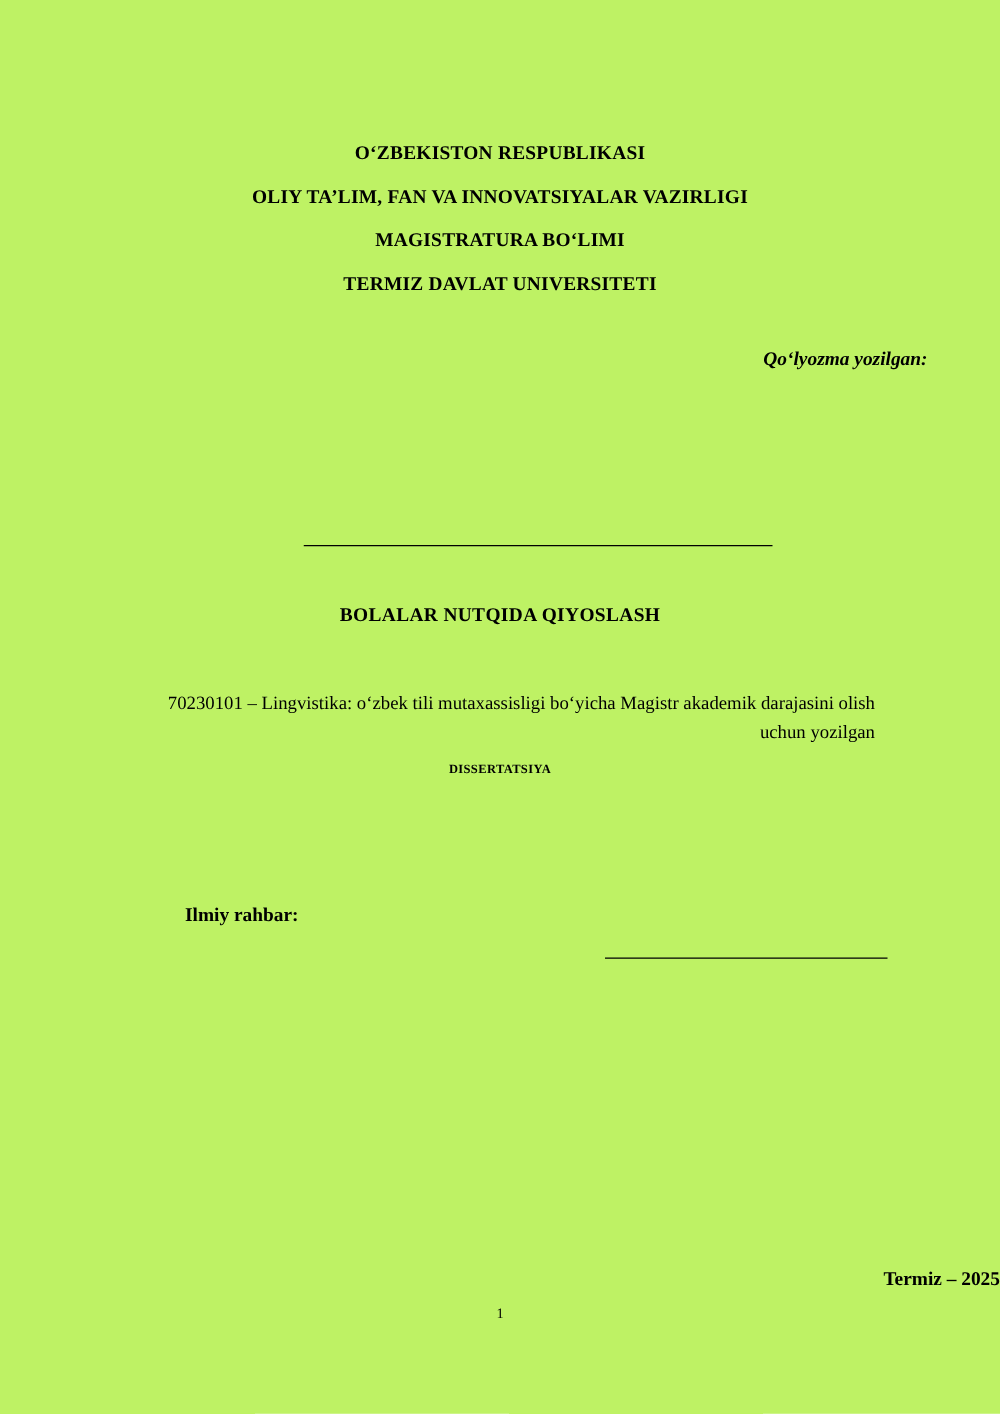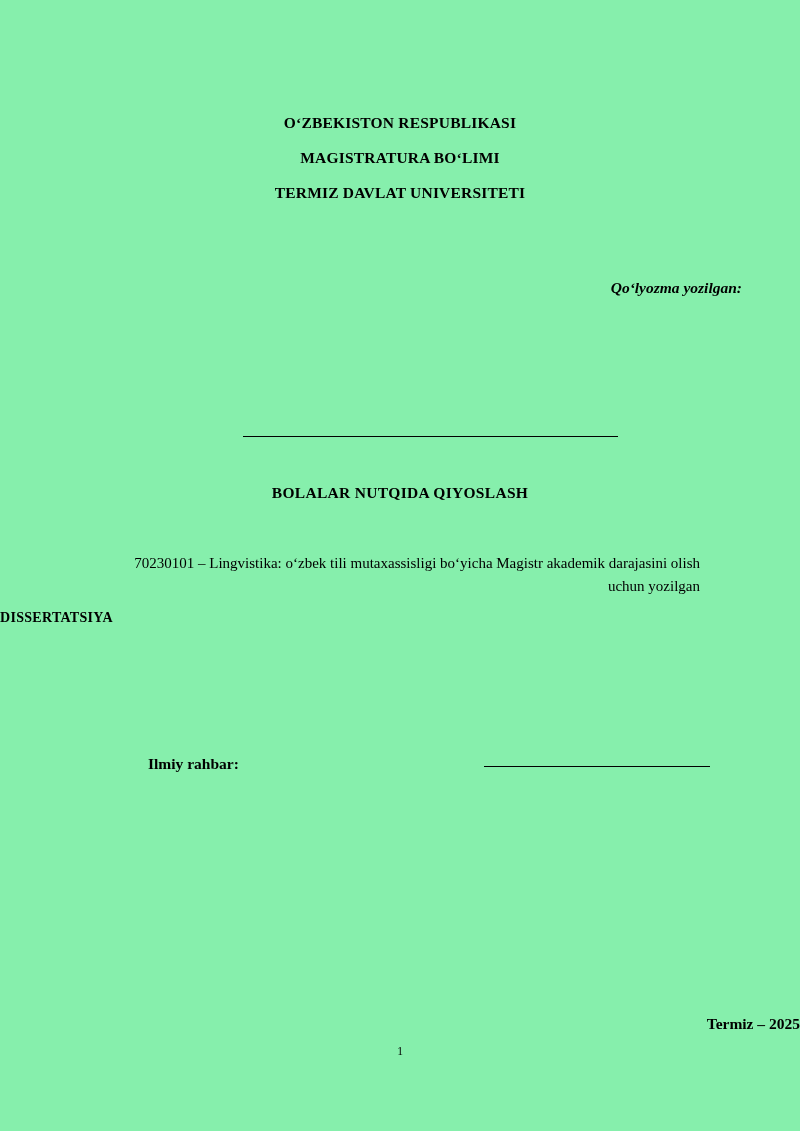--- a/index.html
+++ b/index.html
@@ -12,21 +12,21 @@
     height: 1131px;
     font-family: "Liberation Serif", serif;
     color: #000000;
     position: relative;
     overflow: hidden;
   }
   .page {
     position: relative;
     width: 800px;
     height: 1131px;
-    background: #86efac;
+    background: #bef264;
   }
   .content {
     position: absolute;
     left: 0;
     top: 0;
     width: 800px;
     height: 1131px;
   }
   .header-block {
     position: absolute;
@@ -76,28 +76,29 @@
     width: 600px;
     text-align: right;
     font-size: 15px;
     line-height: 23px;
   }
   .dissertation {
     position: absolute;
     left: 0;
     top: 610px;
     width: 800px;
+    text-align: center;
     font-weight: bold;
-    font-size: 14px;
+    font-size: 10px;
     letter-spacing: 0.3px;
   }
   .advisor-label {
     position: absolute;
     left: 148px;
-    top: 755px;
+    top: 724px;
     font-weight: bold;
     font-size: 15.5px;
   }
   .advisor-rule {
     position: absolute;
     left: 484px;
     top: 766px;
     width: 226px;
     height: 0;
     border-top: 1px solid #000000;
@@ -121,20 +122,21 @@
   }
 </style>
 </head>
 <body>
 
 <div class="page">
   <div class="content">
 
     <div class="header-block">
       <div class="header-line">O‘ZBEKISTON RESPUBLIKASI</div>
+      <div class="header-line">OLIY TA’LIM, FAN VA INNOVATSIYALAR VAZIRLIGI</div>
       <div class="header-line">MAGISTRATURA BO‘LIMI</div>
       <div class="header-line">TERMIZ DAVLAT UNIVERSITETI</div>
     </div>
 
     <div class="manuscript">Qo‘lyozma yozilgan:</div>
 
     <div class="rule-top"></div>
 
     <div class="doc-title">BOLALAR NUTQIDA QIYOSLASH</div>
 

